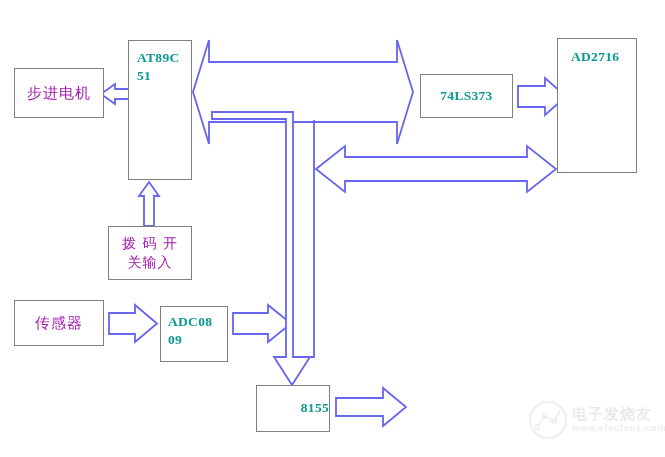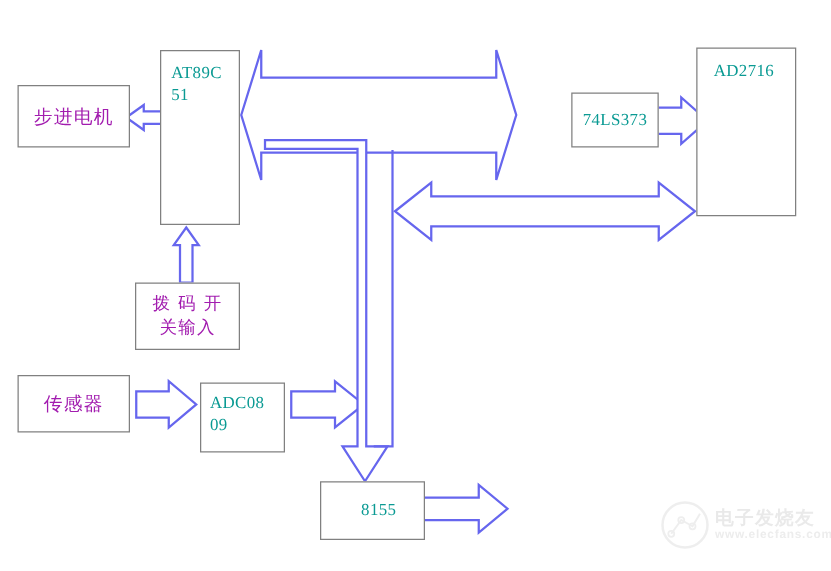--- a/index.html
+++ b/index.html
@@ -39,21 +39,21 @@
     font-family: "DejaVu Sans", sans-serif;
     color: #a21caf;
     font-size: 15px;
     font-weight: 500;
     letter-spacing: 1px;
   }
   .label-ic {
     font-family: "Liberation Serif", serif;
     color: #0a9a93;
     font-size: 13.5px;
-    font-weight: normal;
+    font-weight: bold;
     letter-spacing: 0.3px;
   }
   .center-mid {
     align-items: center;
     justify-content: center;
   }
   .top-left {
     align-items: flex-start;
     justify-content: flex-start;
   }
@@ -131,29 +131,29 @@
 
   <div class="node center-mid" style="left:14px; top:300px; width:90px; height:46px;">
     <span class="label label-cn">传感器</span>
   </div>
 
   <div class="node top-left" style="left:160px; top:296px; width:68px; height:56px; padding:6px 0 0 7px;margin-top:10px;">
     <span class="label label-ic">ADC08
 09</span>
   </div>
 
-  <div class="node center-mid" style="left:420px; top:74px; width:70px; height:44px;margin-left:37px;">
+  <div class="node center-mid" style="left:420px; top:74px; width:93px; height:44px;">
     <span class="label label-ic">74LS373</span>
   </div>
 
   <div class="node top-left" style="left:557px; top:38px; width:80px; height:135px; padding:9px 0 0 13px;">
     <span class="label label-ic">AD2716</span>
   </div>
 
-  <div class="node center-mid" style="left:256px; top:385px; width:84px; height:47px; justify-content:center; padding-left:10px;">
+  <div class="node center-mid" style="left:256px; top:385px; width:74px; height:47px; justify-content:flex-end; padding-left:10px;">
     <span class="label label-ic">8155</span>
   </div>
 
 
   <div class="watermark" style="left:528px; top:400px;">
     <svg width="40" height="40" viewBox="0 0 40 40">
       <circle cx="20" cy="20" r="18" fill="none" stroke="#c8c8c8" stroke-width="2"></circle>
       <path d="M 9,27 L 17,16 L 26,21 L 32,11" fill="none" stroke="#c8c8c8" stroke-width="1.6"></path>
       <circle cx="9" cy="27" r="2.4" fill="none" stroke="#c8c8c8" stroke-width="1.4"></circle>
       <circle cx="17" cy="16" r="2.4" fill="none" stroke="#c8c8c8" stroke-width="1.4"></circle>

